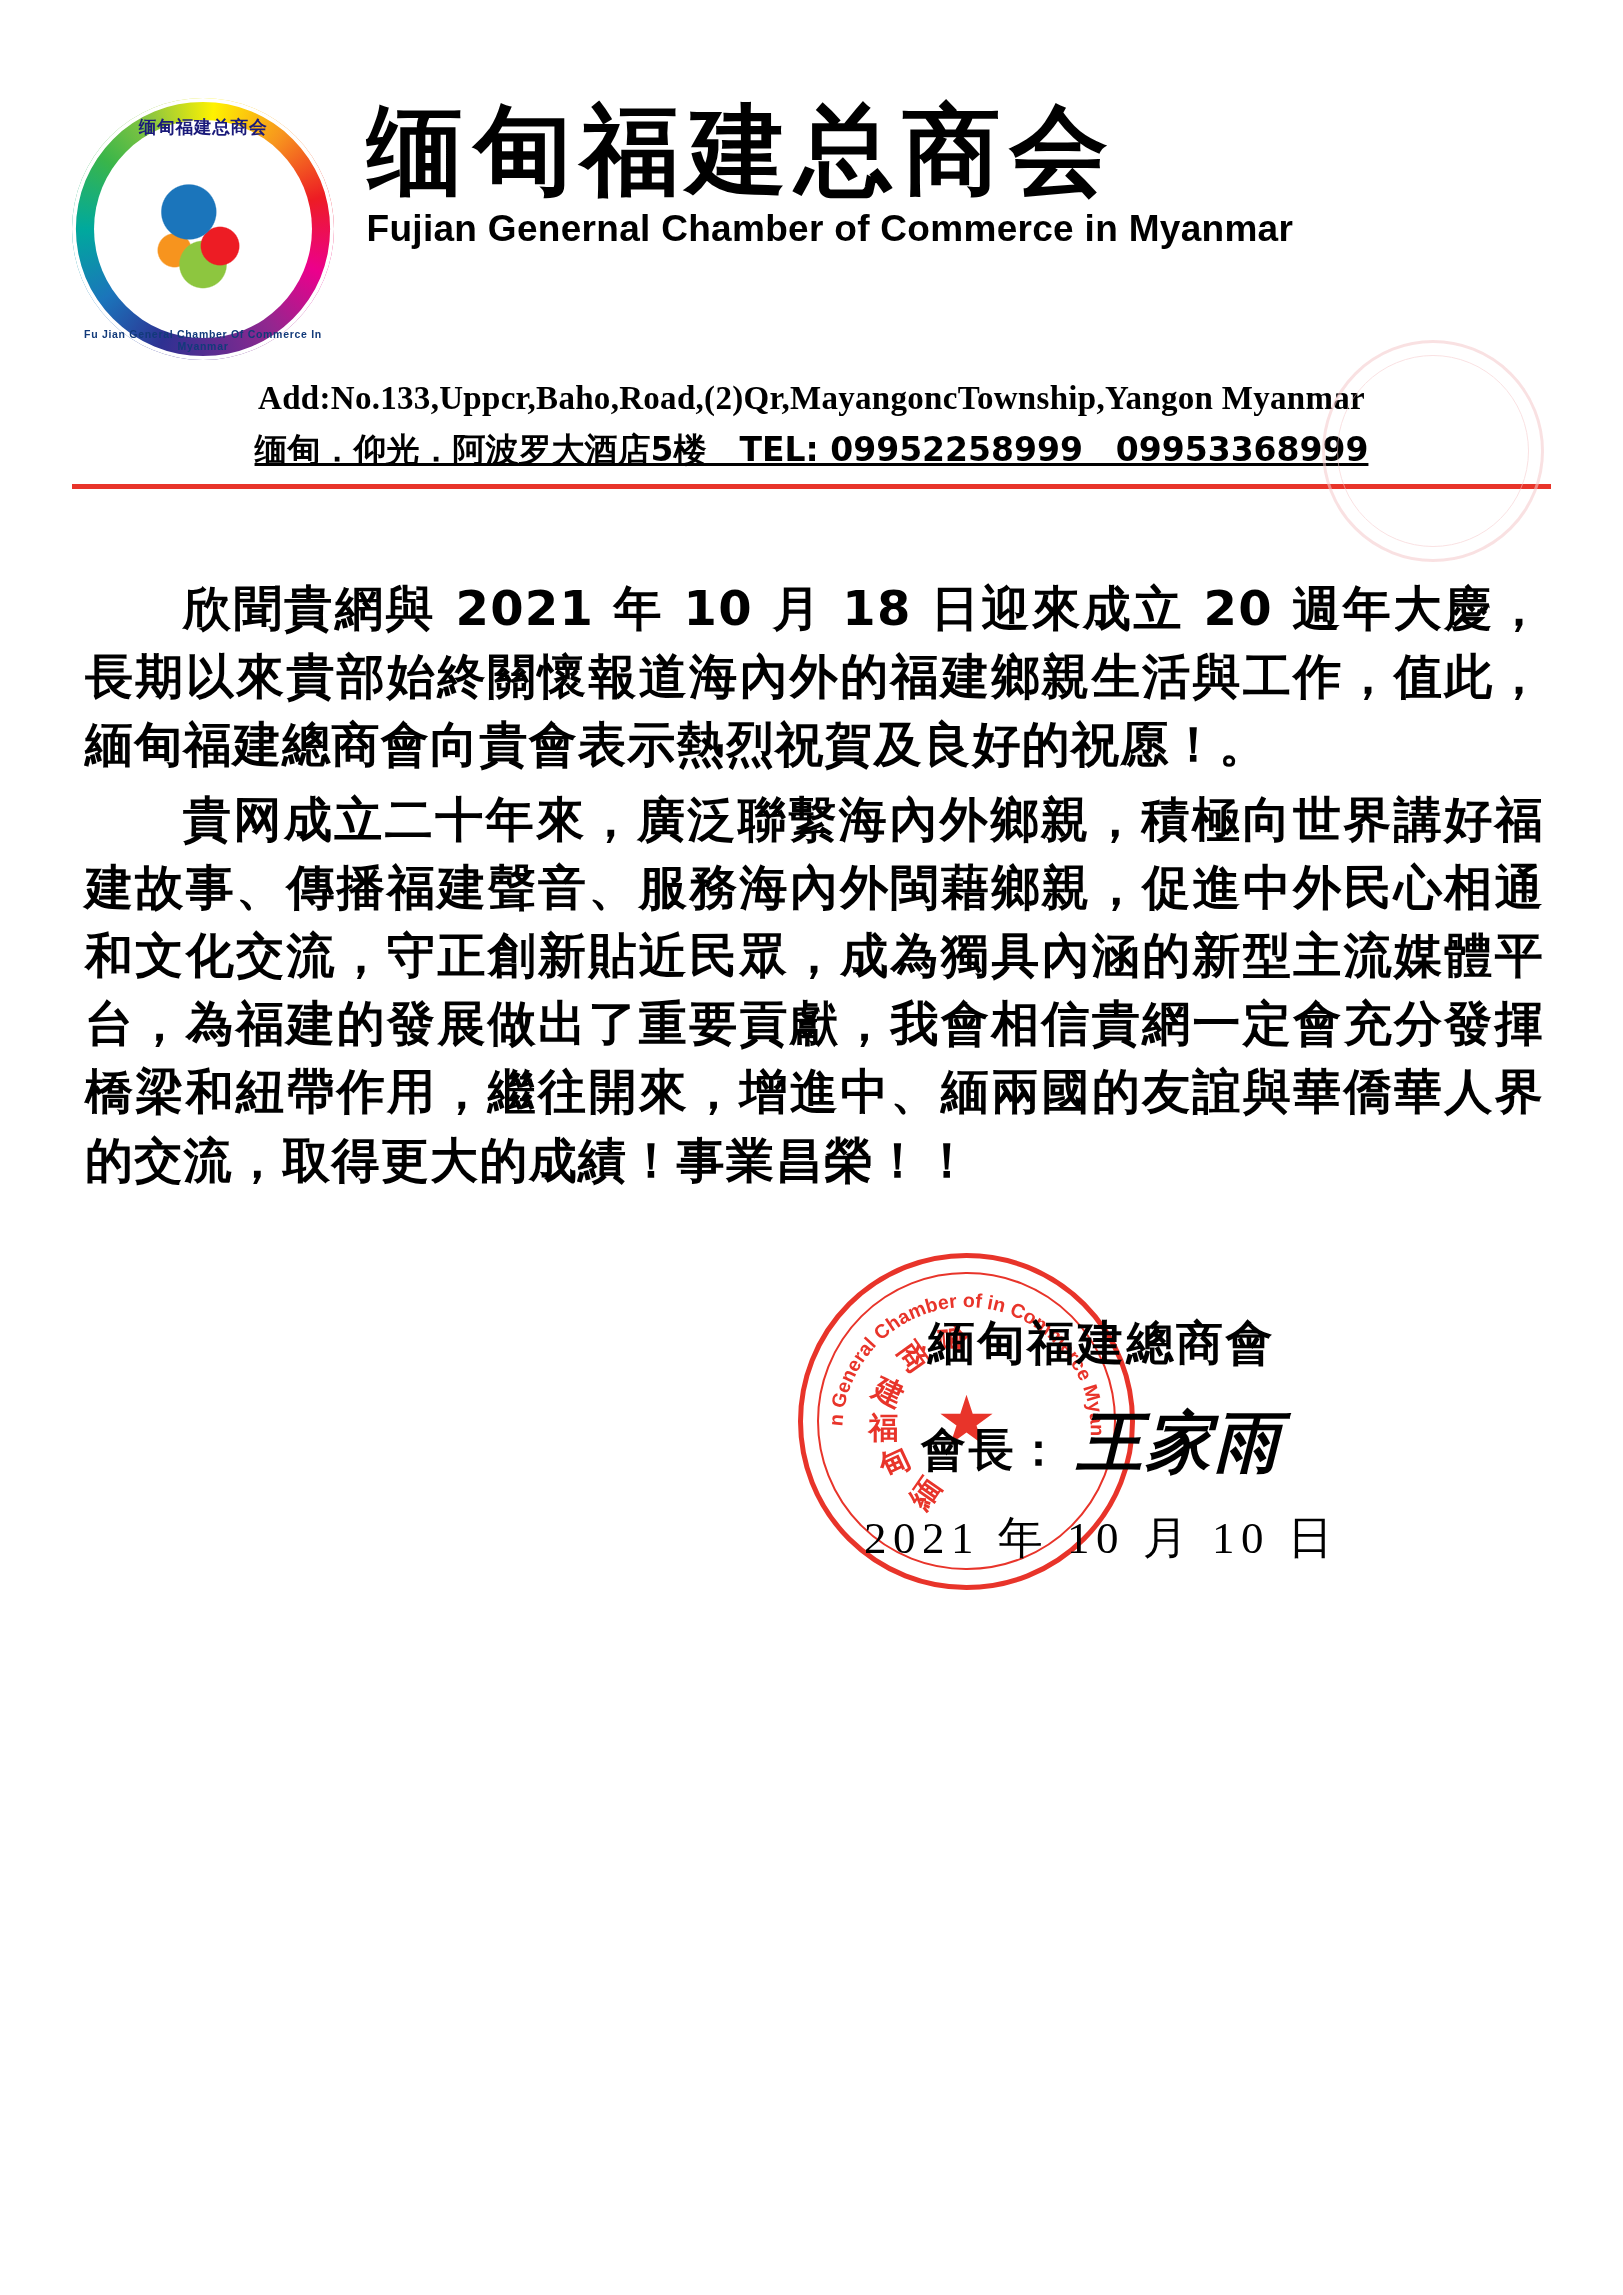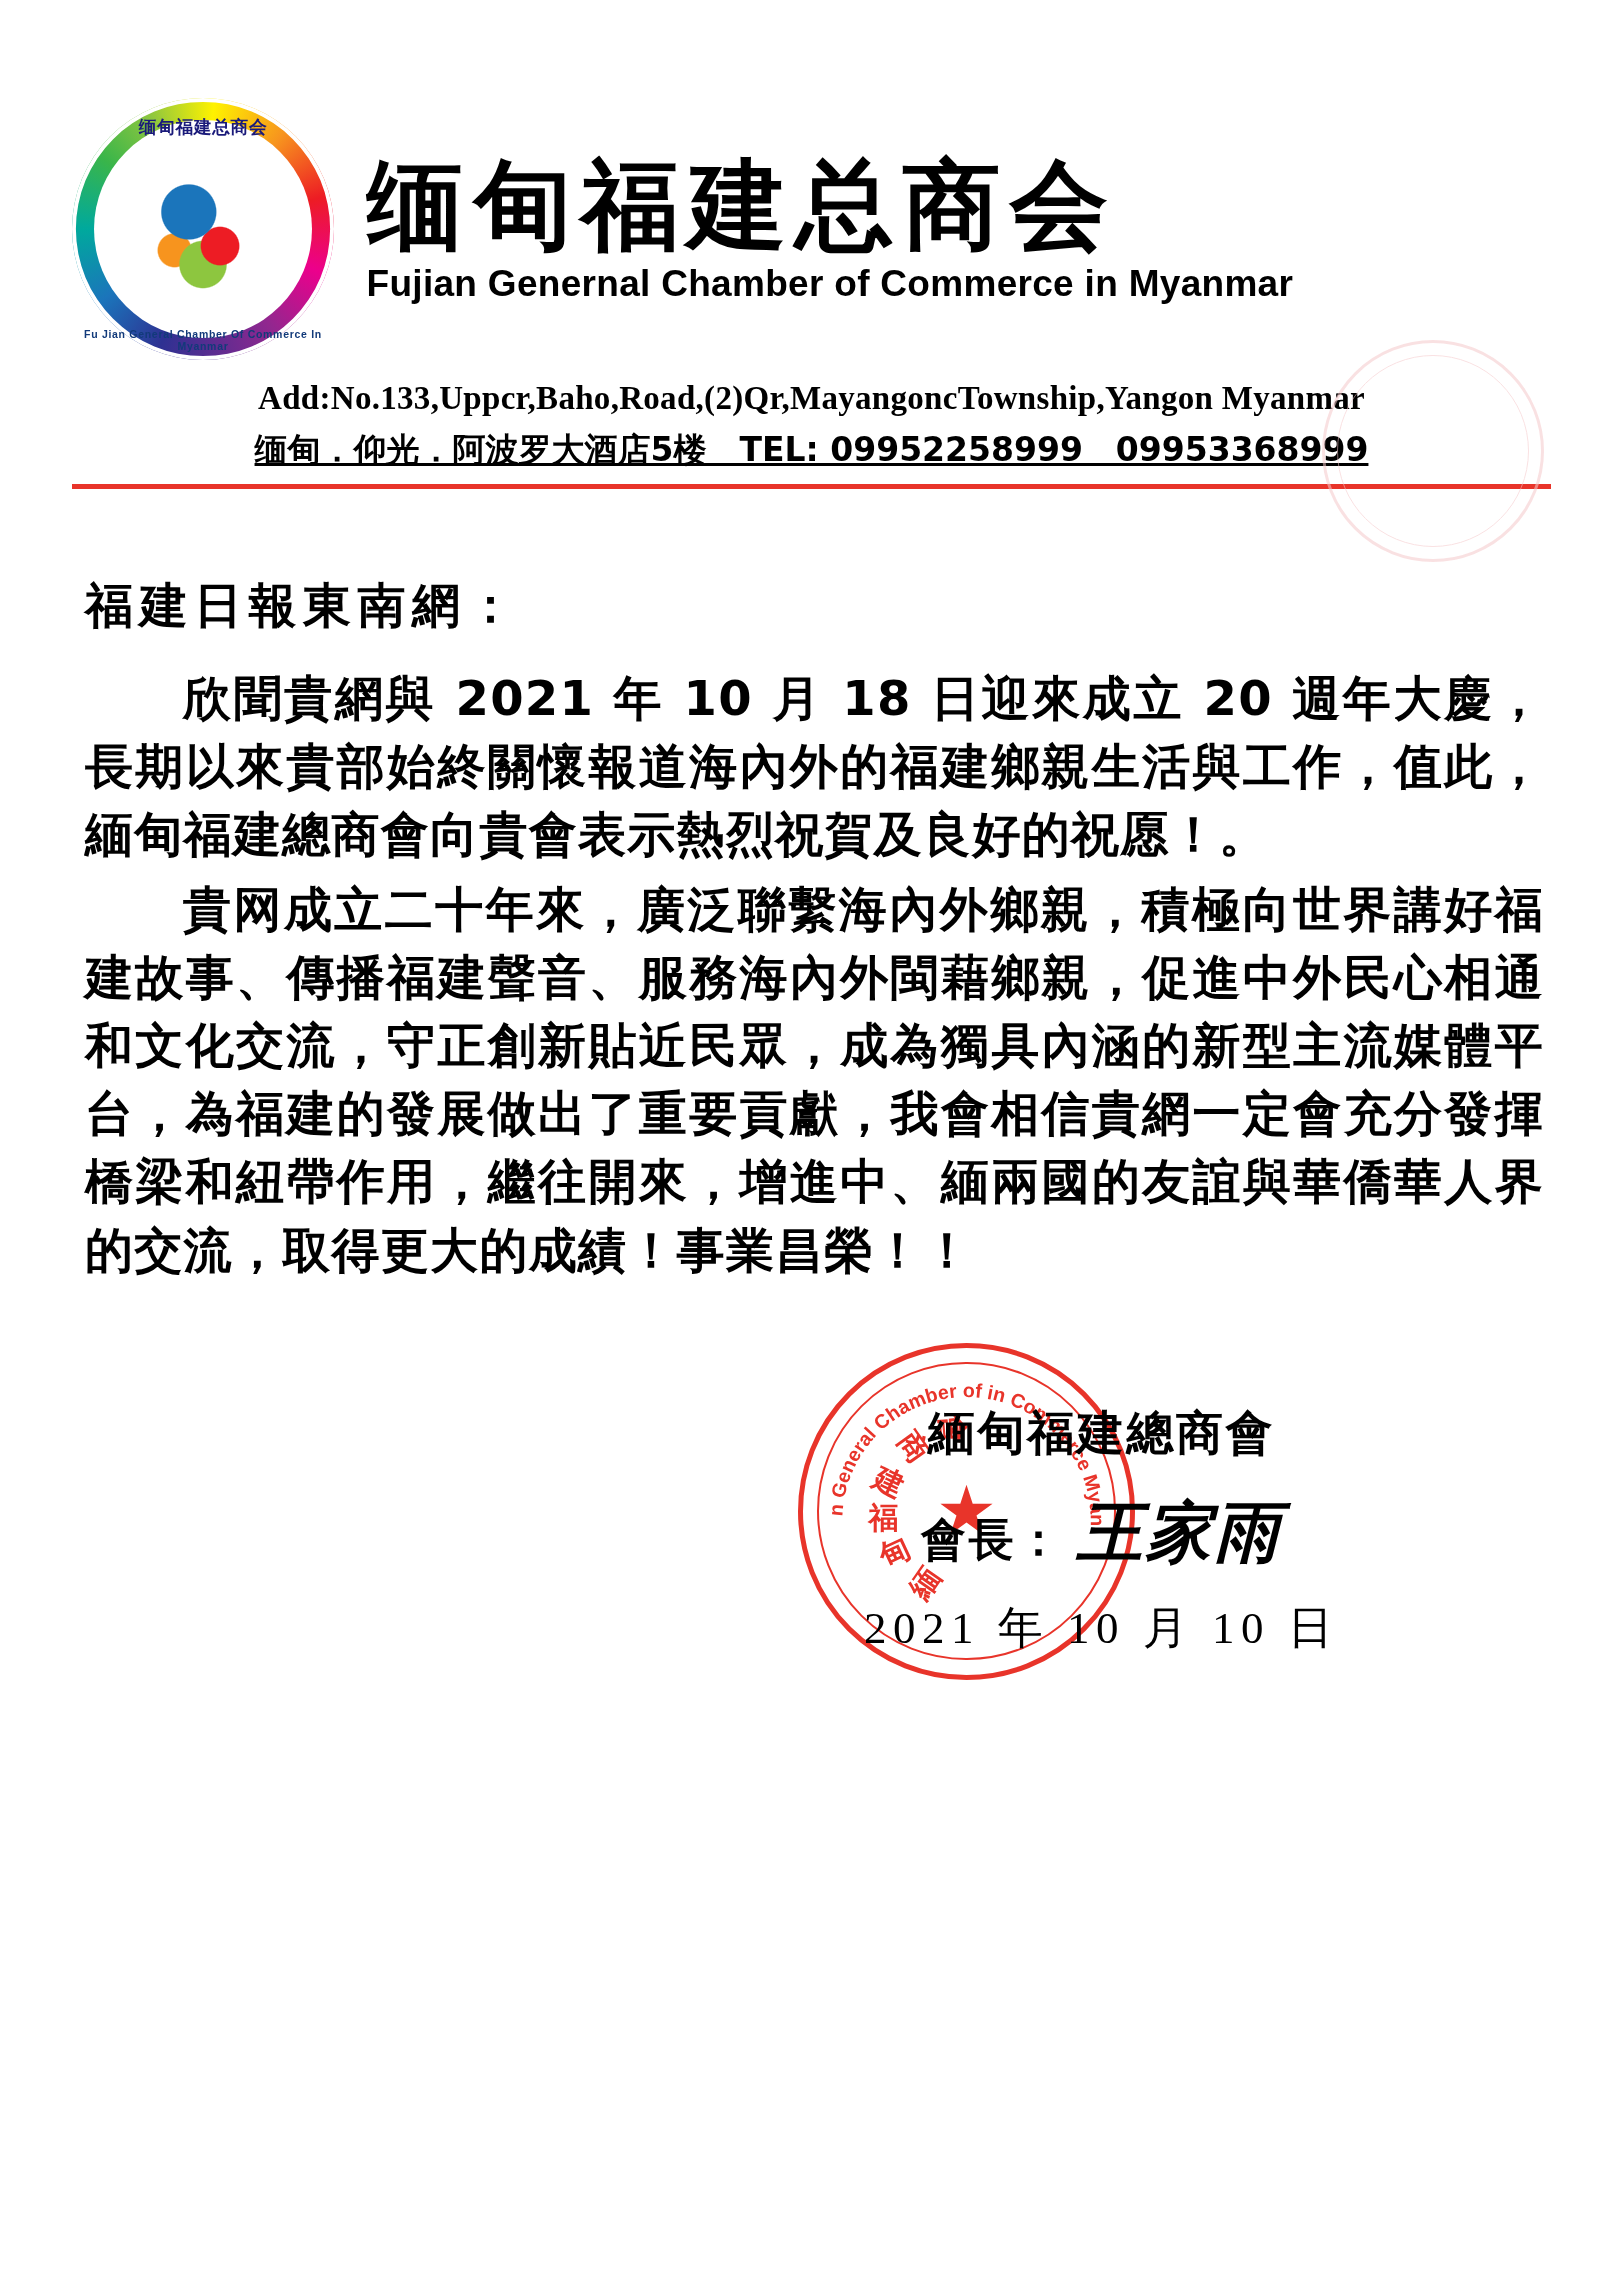--- a/index.html
+++ b/index.html
@@ -17,21 +17,20 @@
     overflow: hidden;
   }
 
   
   .letterhead {
     position: relative;
     padding: 98px 72px 0 72px;
   }
   .lh-top {
     display: flex;
-    align-items: center;
     justify-content: flex-start;
     gap: 26px;
   }
   .logo-wrap {
     width: 262px;
     height: 262px;
     flex: 0 0 262px;
     position: relative;
   }
   .logo-ring {
@@ -293,21 +292,20 @@
     <div class="lh-addr-en">Add:No.133,Uppcr,Baho,Road,(2)Qr,MayangoncTownship,Yangon Myanmar</div>
     <div class="lh-addr-cn">缅甸．仰光．阿波罗大酒店5楼　TEL: 09952258999　09953368999</div>
   </div>
 
   <div class="lh-rule"></div>
 </header>
 
 <div class="watermark"></div>
 
 <main class="letter-body">
-  <div class="salutation">福建日報東南網：</div>
   <p class="para">欣聞貴網與 2021 年 10 月 18 日迎來成立 20 週年大慶，長期以來貴部始終關懷報道海內外的福建鄉親生活與工作，值此，緬甸福建總商會向貴會表示熱烈祝賀及良好的祝愿！。</p>
   <p class="para">貴网成立二十年來，廣泛聯繫海內外鄉親，積極向世界講好福建故事、傳播福建聲音、服務海內外閩藉鄉親，促進中外民心相通和文化交流，守正創新貼近民眾，成為獨具內涵的新型主流媒體平台，為福建的發展做出了重要貢獻，我會相信貴網一定會充分發揮橋梁和紐帶作用，繼往開來，增進中、緬兩國的友誼與華僑華人界的交流，取得更大的成績！事業昌榮！！</p>
 
   <section class="sign-block">
 
     <div class="stamp">
       <div class="stamp-inner-ring"></div>
       <div class="stamp-arc">
         <svg viewBox="0 0 500 500" aria-hidden="true">
           <defs>

